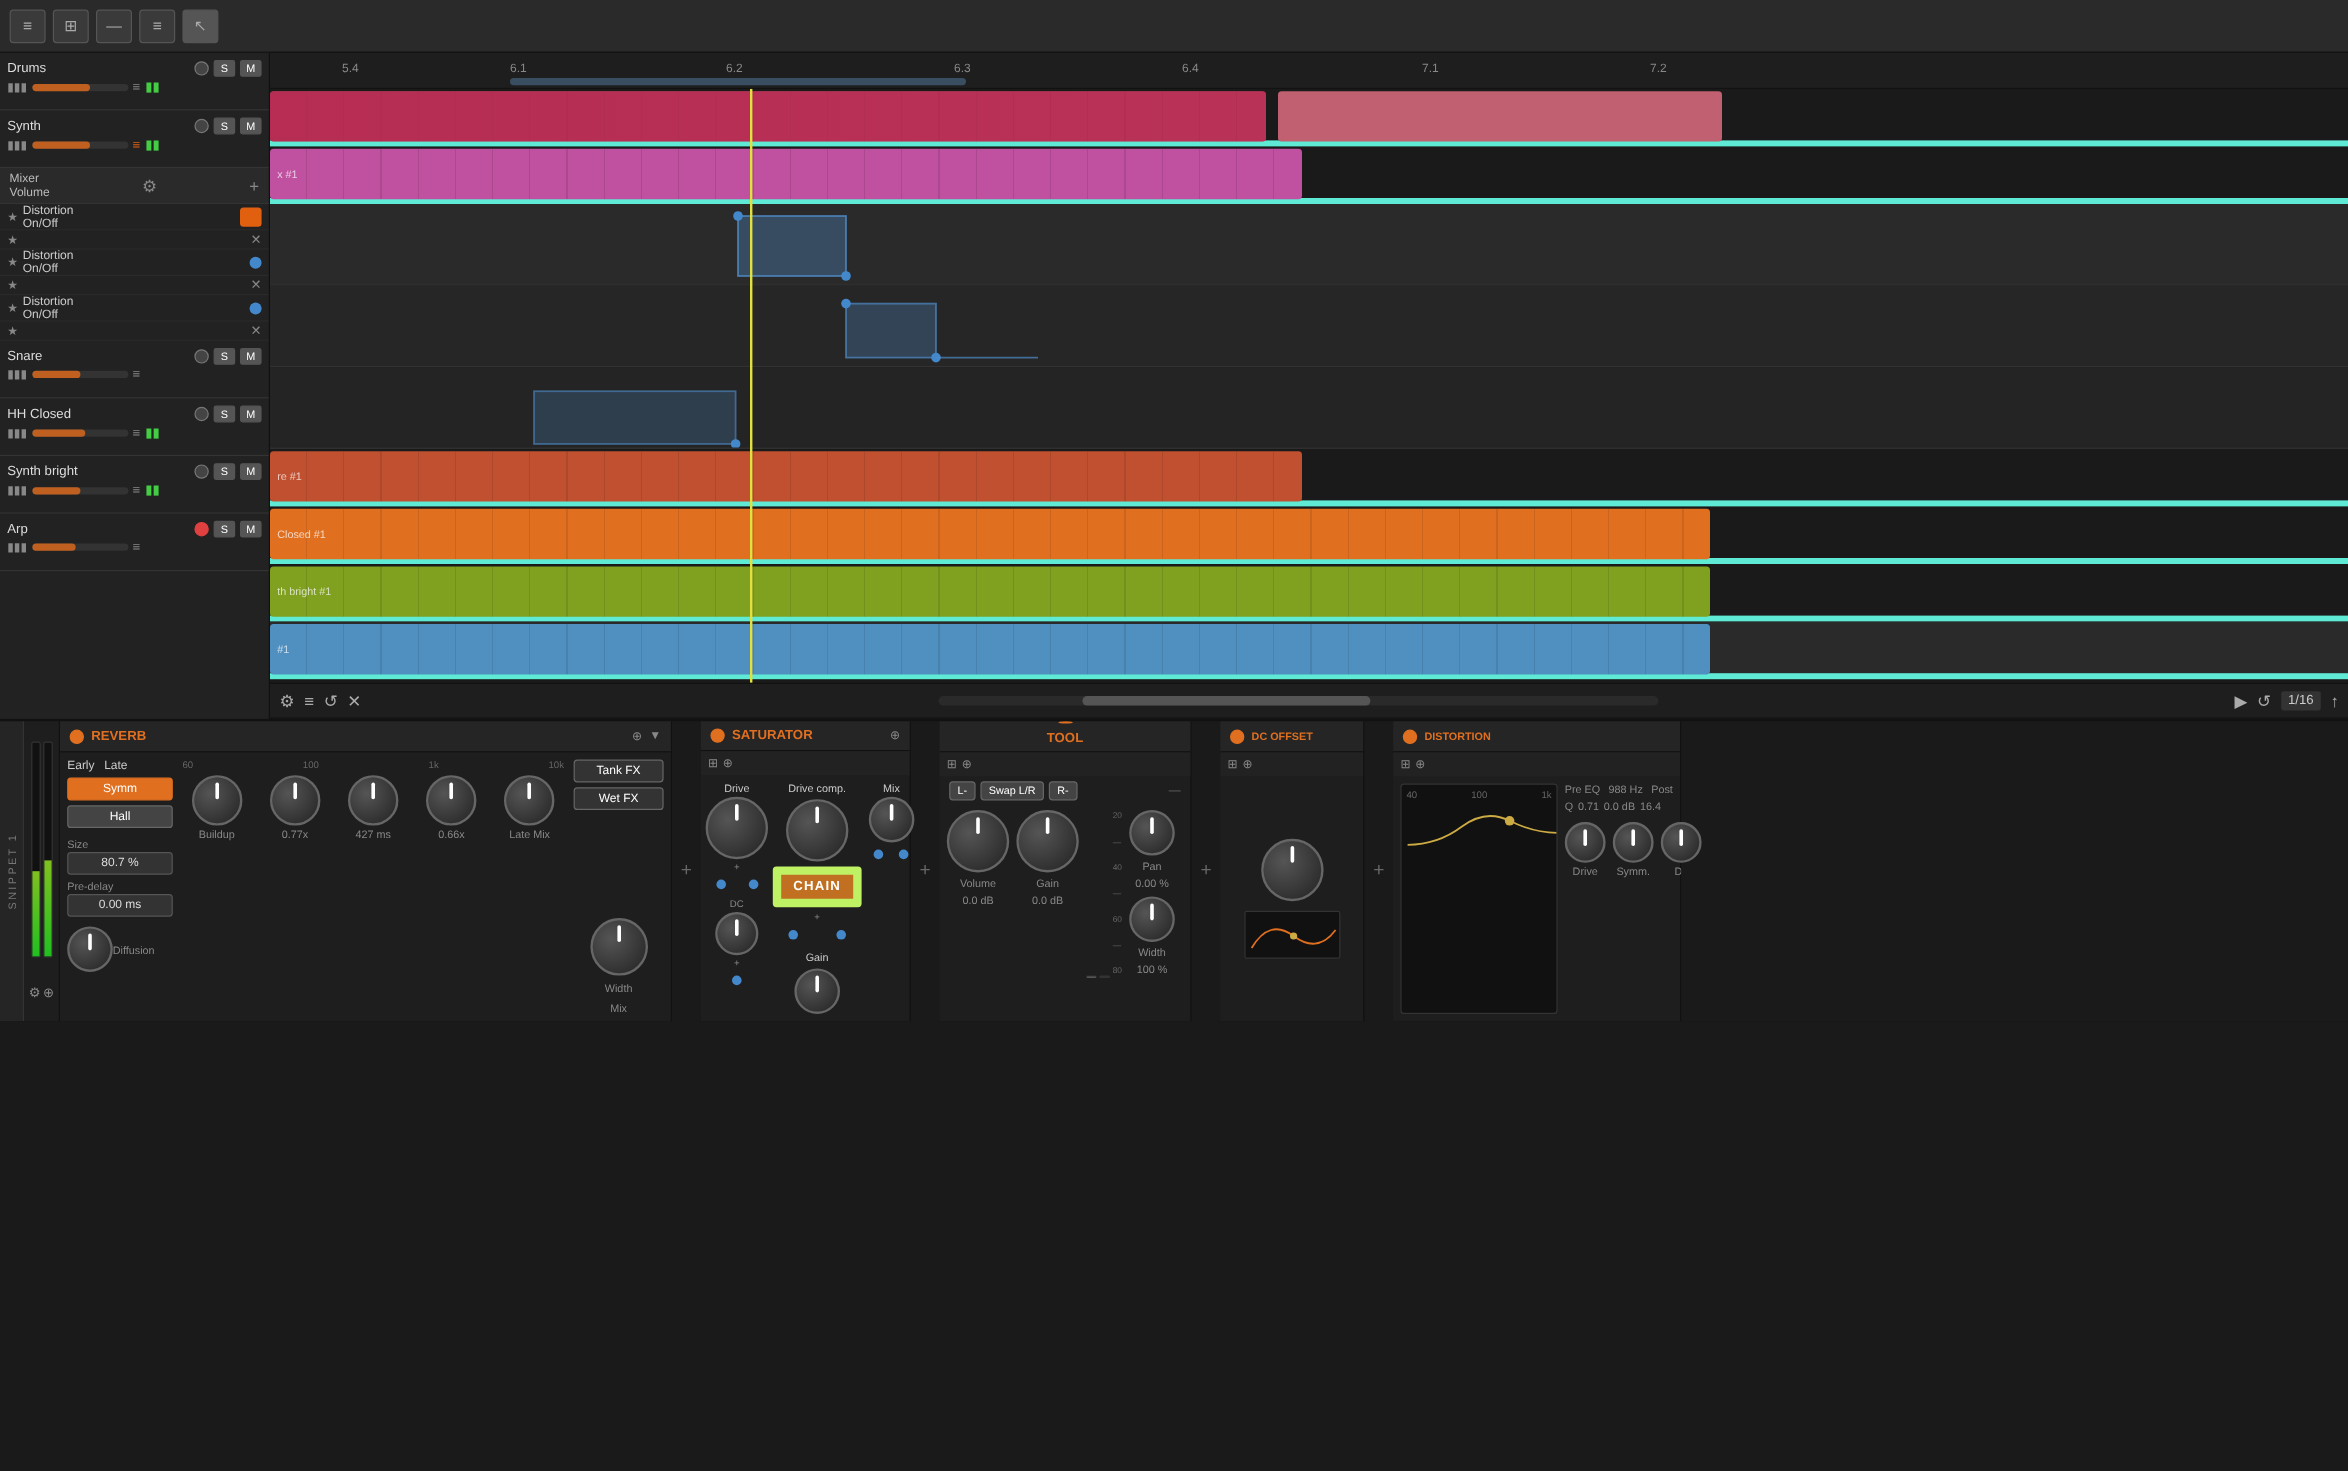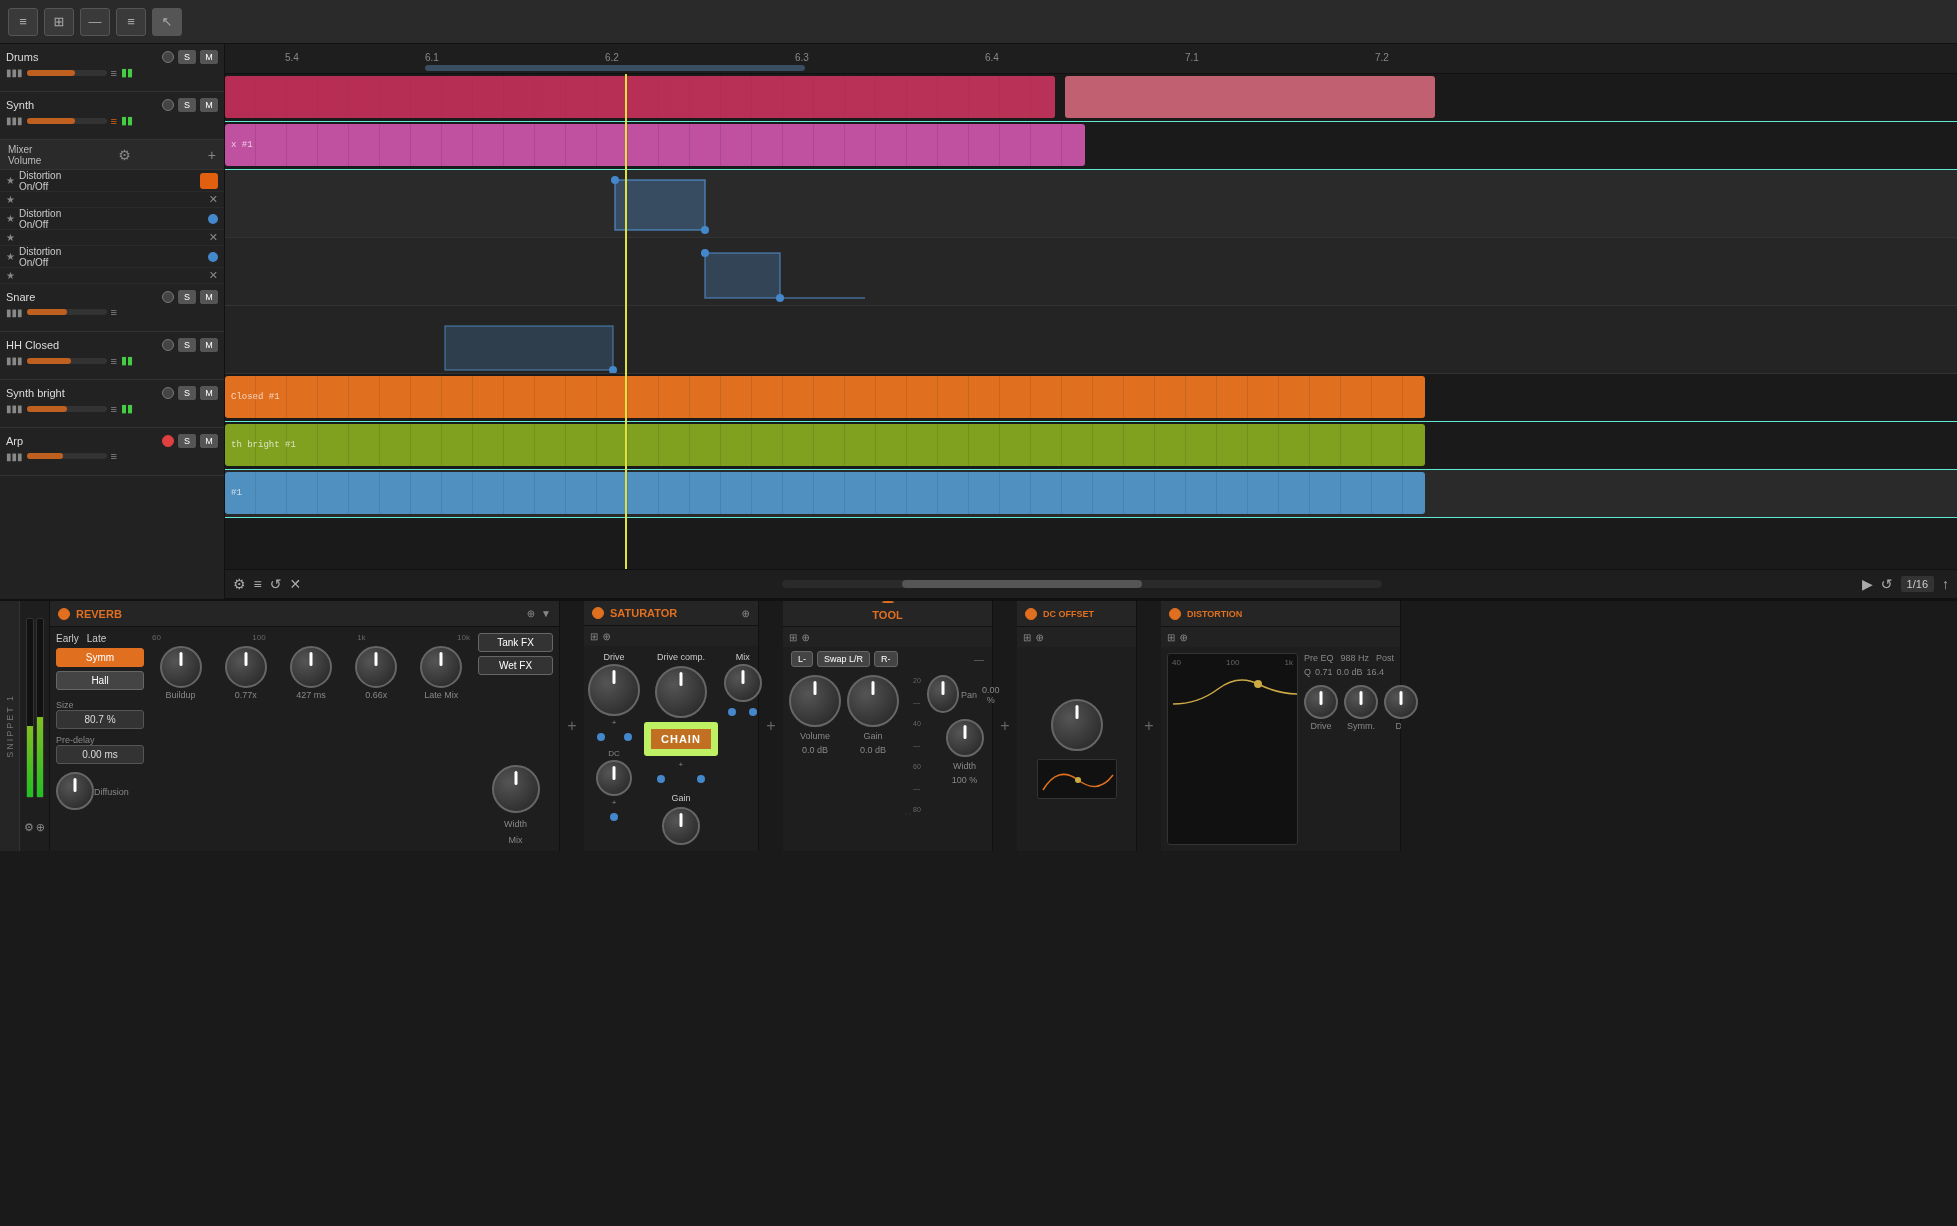--- a/index.html
+++ b/index.html
@@ -113,23 +113,22 @@
     .playhead {
       position: absolute;
       top: 0;
       bottom: 0;
       width: 2px;
       background: #e0e040;
       z-index: 10;
     }
     .clip-row {
       height: 48px;
-      border-bottom: 1px solid #5eead4;
+      border-bottom: 5px solid #5eead4;
       position: relative;
-      font-family: Liberation Mono, monospace;
     }
     .clip {
       position: absolute;
       top: 2px;
       height: 42px;
       border-radius: 3px;
       overflow: hidden;
       display: flex;
       align-items: center;
       padding-left: 6px;
@@ -505,20 +504,26 @@
           <line x1="555" y1="60" x2="640" y2="60" stroke="rgba(80,140,200,0.7)" stroke-width="1.5"></line>
         </svg>
       </div>
       <div class="automation-lane" style="height:68px;background:#242424;">
         <svg width="100%" height="100%" style="position:absolute;top:0;left:0;">
           <rect x="220" y="20" width="168" height="44" fill="rgba(80,140,200,0.25)" stroke="rgba(80,140,200,0.6)" stroke-width="1.5"></rect>
           <circle cx="388" cy="64" r="4" fill="#4488cc"></circle>
         </svg>
       </div>
 
+      <div class="clip-row" style="height:48px;">
+        <div class="clip" style="background:#c05030;left:0;width:860px;">
+          <div class="clip-lines"></div>
+          <span style="position:relative;z-index:1;font-size:9px;color:rgba(255,255,255,0.7);">re #1</span>
+        </div>
+      </div>
 
       <div class="clip-row" style="height:48px;">
         <div class="clip" style="background:#e07020;left:0;width:1200px;">
           <div class="clip-lines"></div>
           <span style="position:relative;z-index:1;font-size:9px;color:rgba(255,255,255,0.7);">Closed #1</span>
         </div>
       </div>
 
       <div class="clip-row" style="height:48px;">
         <div class="clip" style="background:#80a020;left:0;width:1200px;">
@@ -769,21 +774,21 @@
           <span>—</span>
           <span>40</span>
           <span>—</span>
           <span>60</span>
           <span>—</span>
           <span>80</span>
         </div>
       </div>
 
       <div style="display:flex;flex-direction:column;gap:6px;">
-        <div style="display:flex;flex-direction:row;align-items:center;gap:2px;">
+        <div style="display:flex;flex-direction:column;align-items:center;gap:2px;">
           <div class="knob" style="width:38px;height:38px;"></div>
           <span class="knob-label">Pan</span>
           <span class="knob-label">0.00 %</span>
         </div>
         <div style="display:flex;flex-direction:column;align-items:center;gap:2px;">
           <div class="knob" style="width:38px;height:38px;"></div>
           <span class="knob-label">Width</span>
           <span class="knob-label">100 %</span>
         </div>
       </div>

